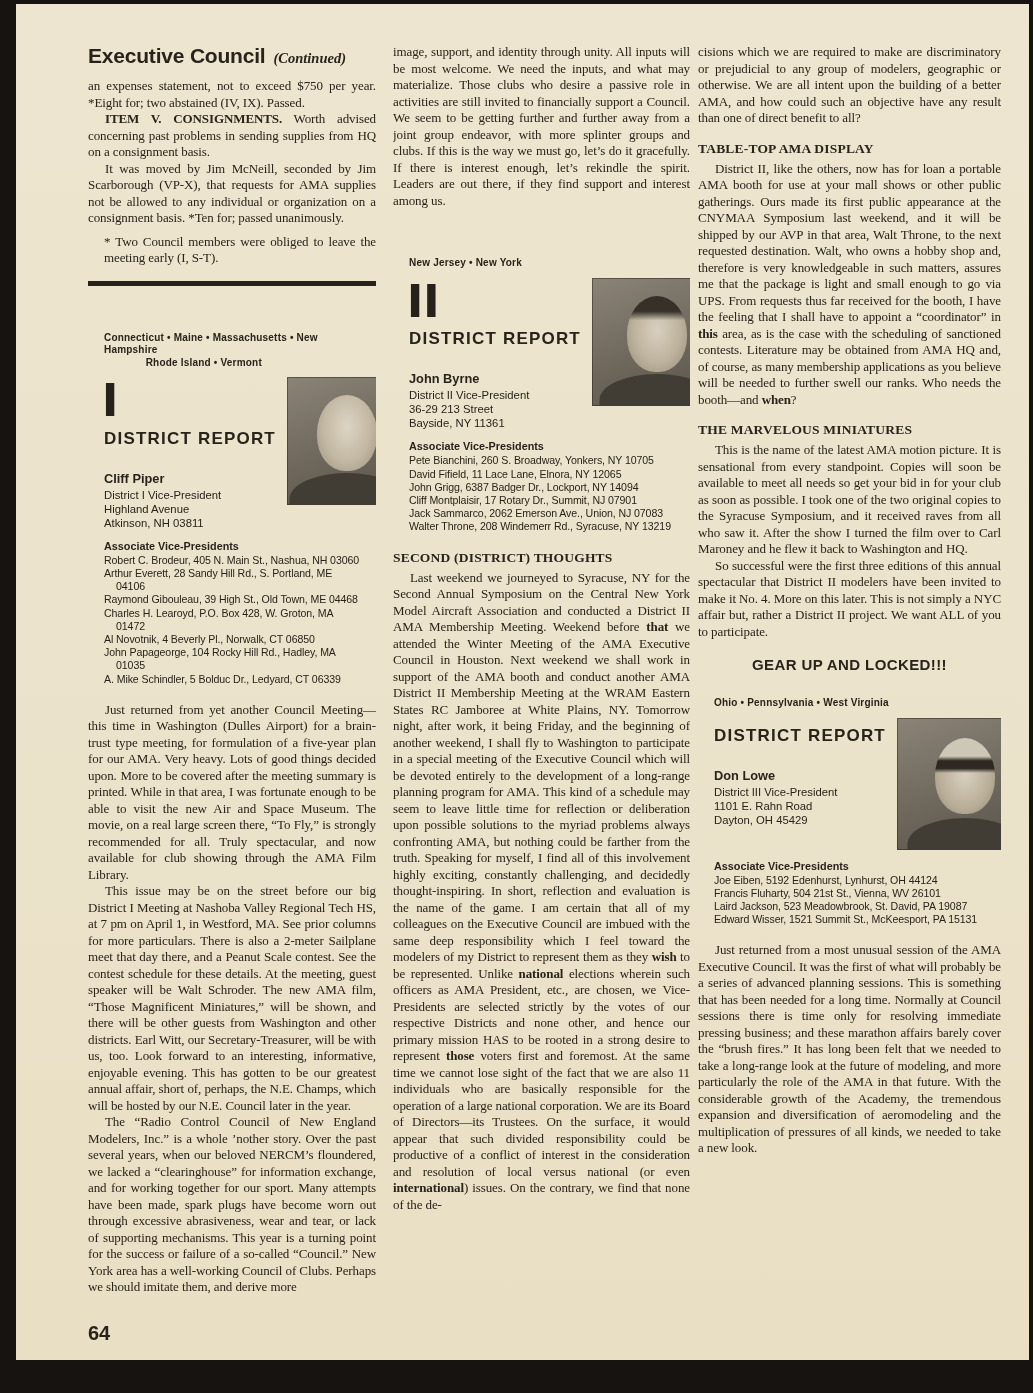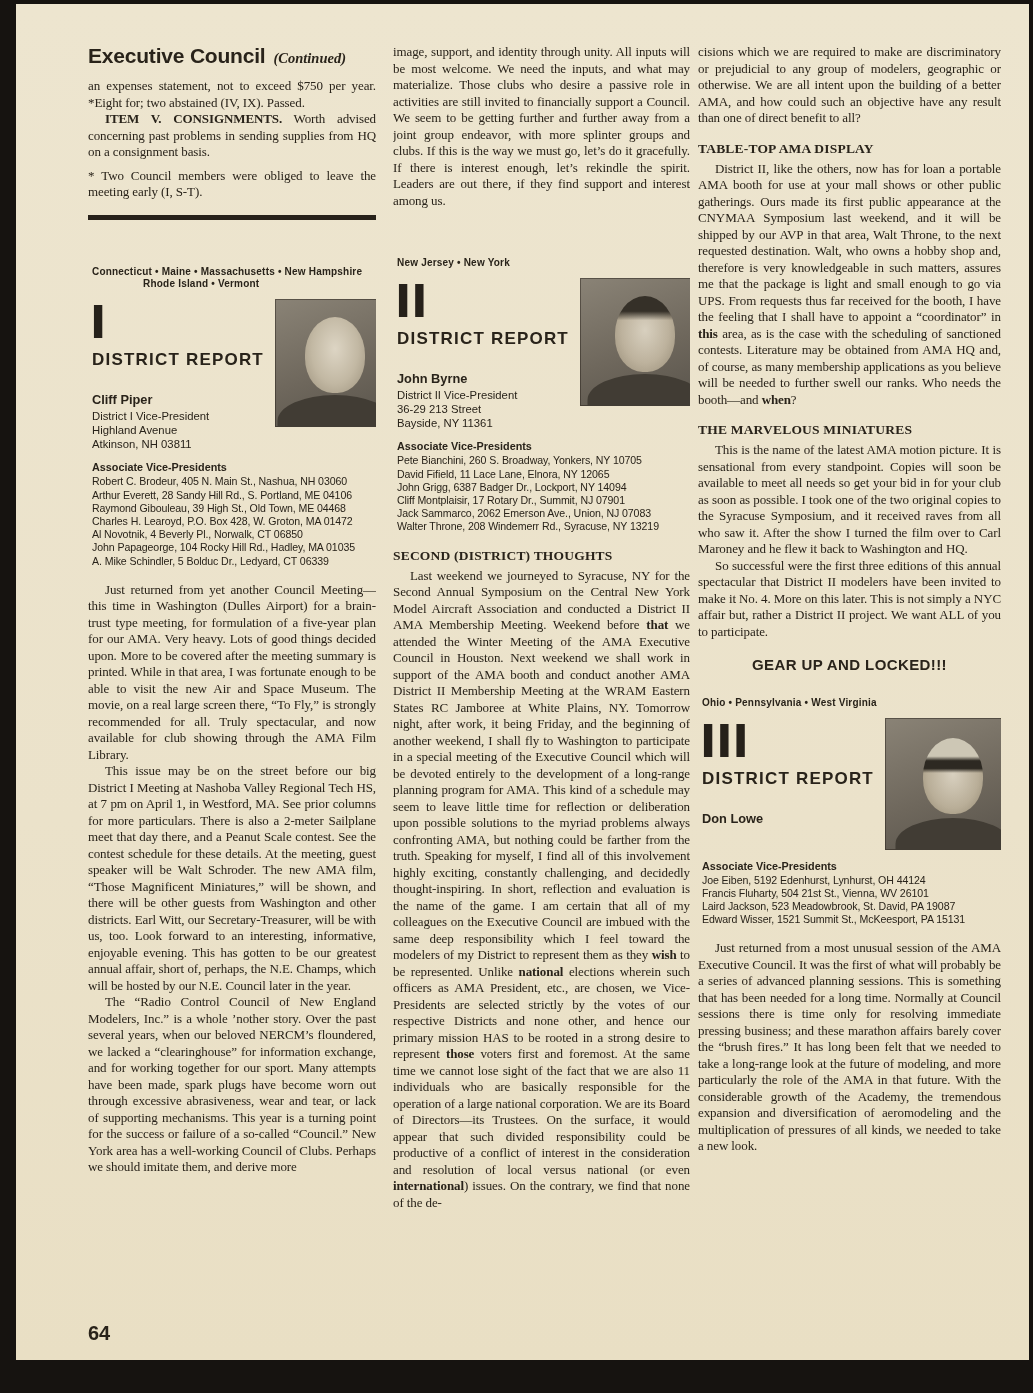--- a/index.html
+++ b/index.html
@@ -17,35 +17,35 @@
   .col{position:absolute;top:40px;height:1282px;overflow:hidden;}
   .col1{left:72px;width:288px;}
   .col2{left:377px;width:297px;}
   .col3{left:682px;width:303px;}
 
   .para{
     font-size:13px;line-height:16.5px;text-align:justify;
     letter-spacing:-0.1px;margin:0;
   }
   .ind{text-indent:17px;}
-  .starred{margin-top:7px;}
+  .starred{margin-top:7px;margin-left:16px;}
 
   .exec-title-row{margin:0 0 10px 0;white-space:nowrap;}
   .exec-title{
     font-family:"Liberation Sans",sans-serif;font-weight:700;
     font-size:21px;letter-spacing:-0.2px;
   }
   .exec-continued{
     font-family:"Liberation Serif",serif;font-style:italic;font-weight:700;
     font-size:14.5px;margin-left:8px;
   }
 
   .rule{height:5px;background:#28221a;margin:14px 0 46px 0;}
 
-  .district{margin:4px;}
+  .district{margin:16px;}
   .d2-offset{margin-top:48px;}
   .d3-offset{margin-top:24px;}
   .states{
     font-family:"Liberation Sans",sans-serif;font-weight:700;
     font-size:10px;letter-spacing:0.2px;line-height:12.5px;
   }
   .states .l2{text-align:center;width:78%;}
   .head-row{display:flex;justify-content:space-between;margin-top:8px;gap:25px;}
   .head-left{width:158px;flex:none;}
   .numeral{
@@ -126,20 +126,21 @@
 <body>
 
 <div class="paper">
 
   <div class="col col1">
     <div class="exec-title-row">
       <span class="exec-title">Executive Council</span><span class="exec-continued">(Continued)</span>
     </div>
     <p class="para">an expenses statement, not to exceed $750 per year. *Eight for; two abstained (IV, IX). Passed.</p>
     <p class="para ind"><span class="seg-b">ITEM V. CONSIGNMENTS.</span><span> Worth advised concerning past problems in sending supplies from HQ on a consignment basis.</span></p>
+    <p class="para ind">It was moved by Jim McNeill, seconded by Jim Scarborough (VP-X), that requests for AMA supplies not be allowed to any individual or organization on a consignment basis. *Ten for; passed unanimously.</p>
     <p class="para starred">* Two Council members were obliged to leave the meeting early (I, S-T).</p>
 
     <div class="rule"></div>
 
     <div class="district">
       <div class="states">
         <div>Connecticut • Maine • Massachusetts • New Hampshire</div>
         <div class="l2">Rhode Island • Vermont</div>
       </div>
       <div class="head-row">
@@ -215,23 +216,25 @@
     <p class="para ind">So successful were the first three editions of this annual spectacular that District II modelers have been invited to make it No. 4. More on this later. This is not simply a NYC affair but, rather a District II project. We want ALL of you to participate.</p>
 
     <div class="gear-up">GEAR UP AND LOCKED!!!</div>
 
     <div class="district d3-offset">
       <div class="states">
         <div>Ohio • Pennsylvania • West Virginia</div>
       </div>
       <div class="head-row">
         <div class="head-left">
-          <div class="numeral">III</div>
           <div class="report-label">DISTRICT REPORT</div>
           <div class="officer">Don Lowe</div>
+          <div class="officer-addr">District III Vice-President
+1101 E. Rahn Road
+Dayton, OH 45429</div>
         </div>
         <div class="photo ph3"></div>
       </div>
       <div class="avp-heading">Associate Vice-Presidents</div>
       <div class="avp-list">
           <div>Joe Eiben, 5192 Edenhurst, Lynhurst, OH 44124</div>
           <div>Francis Fluharty, 504 21st St., Vienna, WV 26101</div>
           <div>Laird Jackson, 523 Meadowbrook, St. David, PA 19087</div>
           <div>Edward Wisser, 1521 Summit St., McKeesport, PA 15131</div>
         </div>

